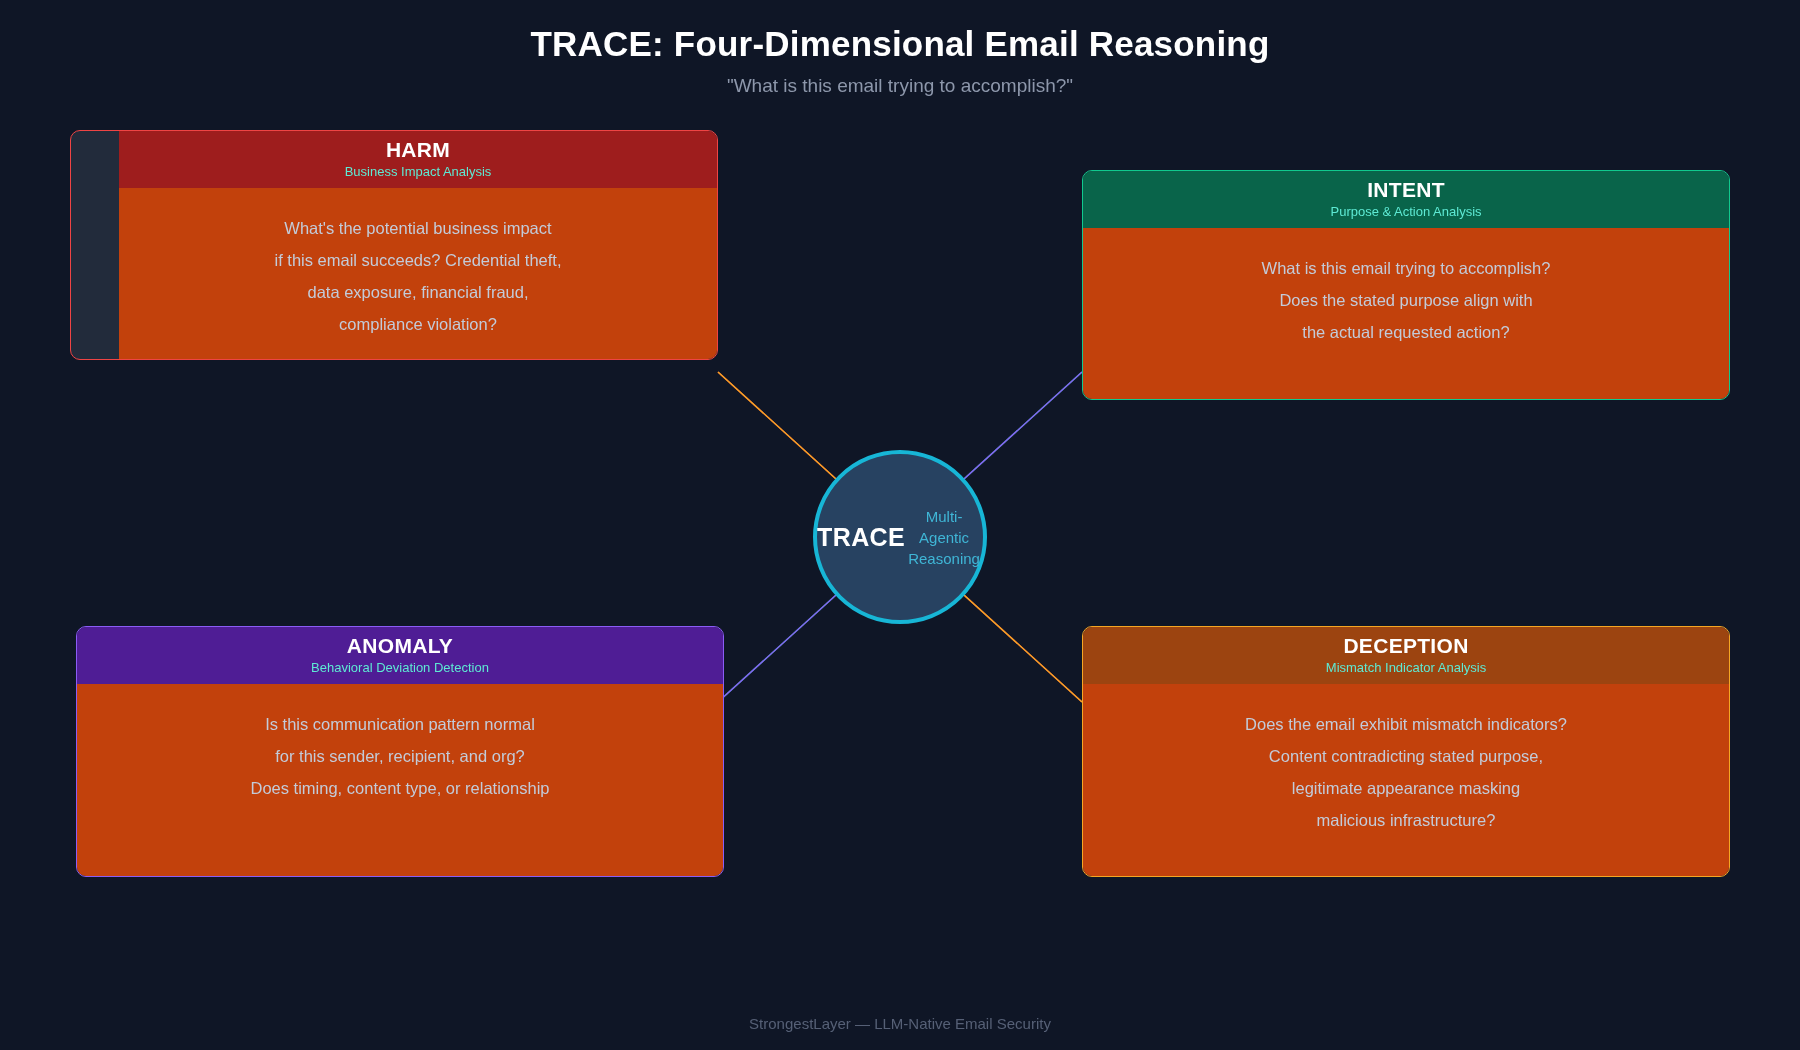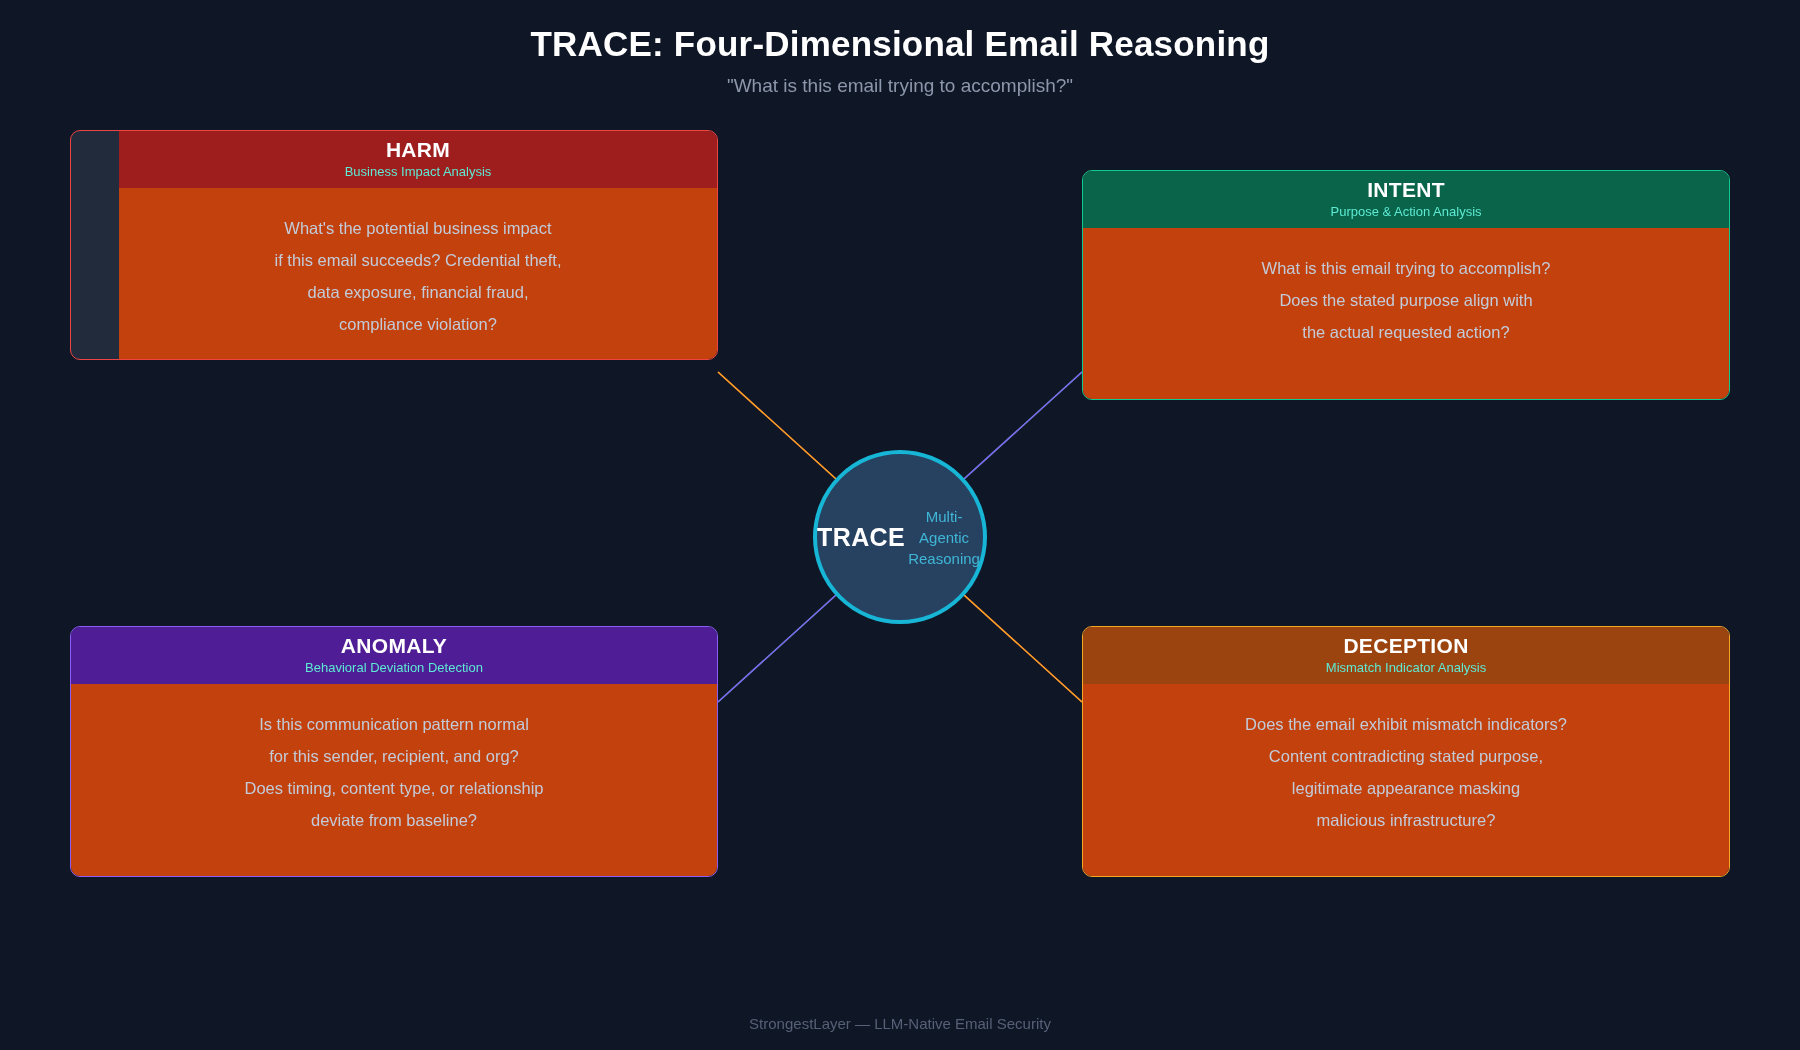--- a/index.html
+++ b/index.html
@@ -192,30 +192,29 @@
       <div class="card-title">INTENT</div>
       <div class="card-sub">Purpose &amp; Action Analysis</div>
     </div>
     <div class="card-body">
       <span class="ln">What is this email trying to accomplish?</span>
       <span class="ln">Does the stated purpose align with</span>
       <span class="ln">the actual requested action?</span>
     </div>
   </div>
 
-  <div class="card anomaly" style="border-color: rgb(139, 92, 246);">
+  <div class="card anomaly" style="border-color: rgb(139, 92, 246); margin-left: 6px;">
     <div class="card-head" style="background: rgb(79, 29, 149);">
       <div class="card-title">ANOMALY</div>
       <div class="card-sub">Behavioral Deviation Detection</div>
     </div>
     <div class="card-body">
       <span class="ln">Is this communication pattern normal</span>
       <span class="ln">for this sender, recipient, and org?</span>
       <span class="ln">Does timing, content type, or relationship</span>
-      <span class="ln">deviate from baseline?</span>
     </div>
   </div>
 
   <div class="card deception" style="border-color: rgb(245, 166, 35);">
     <div class="card-head" style="background: rgb(156, 68, 16);">
       <div class="card-title">DECEPTION</div>
       <div class="card-sub">Mismatch Indicator Analysis</div>
     </div>
     <div class="card-body">
       <span class="ln">Does the email exhibit mismatch indicators?</span>

